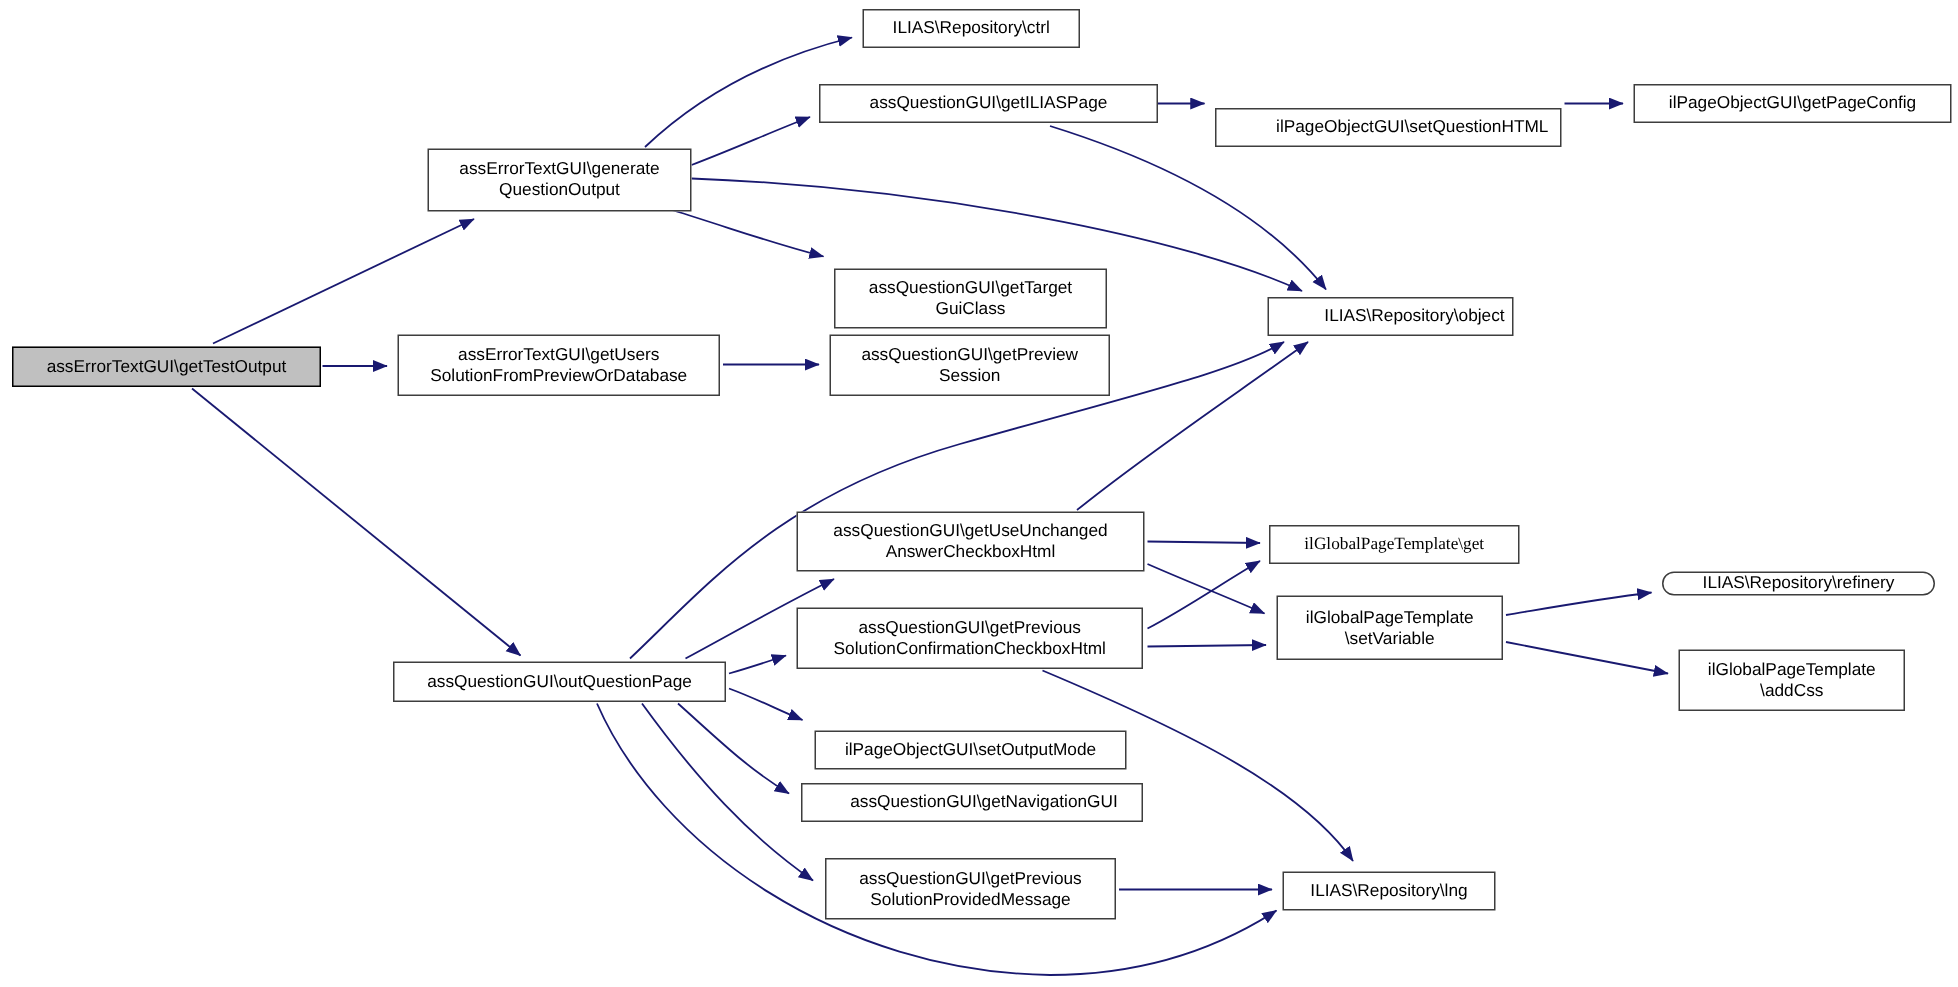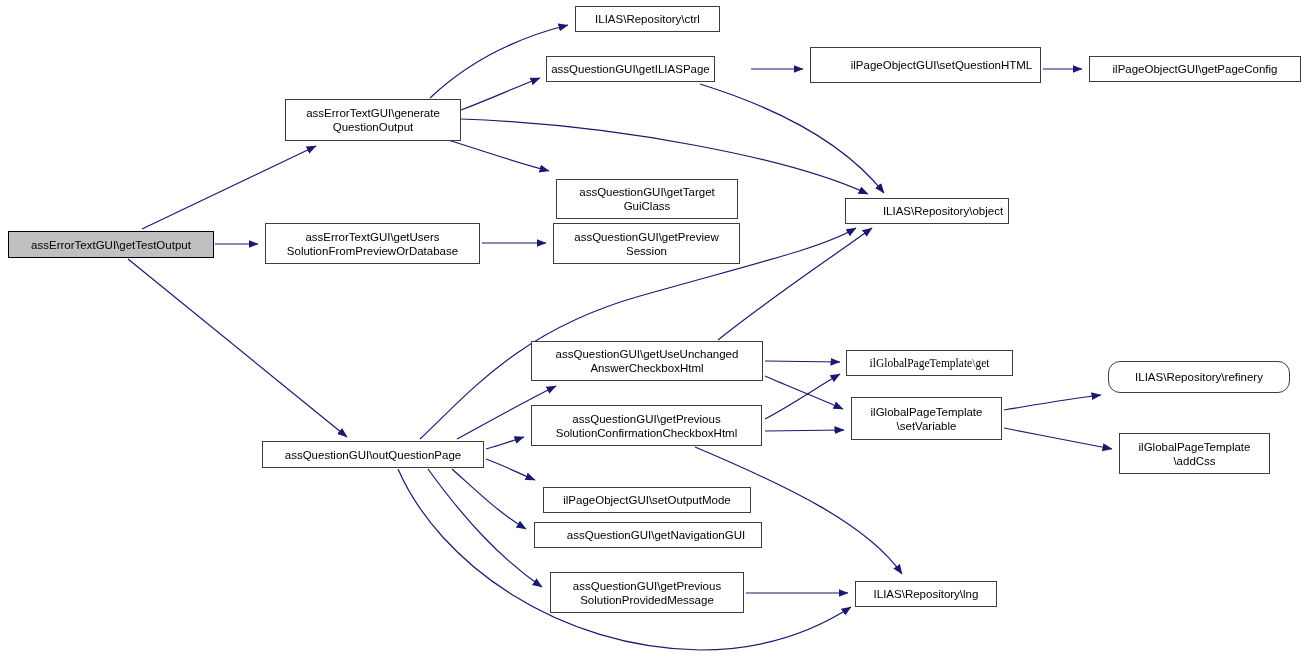--- a/index.html
+++ b/index.html
@@ -91,40 +91,40 @@
         <path class="edge" d="M746,593 L848,593" marker-end="url(#arrowhead)"></path>
         <path class="edge" d="M1004,410 C1040,404 1068,399 1101,395" marker-end="url(#arrowhead)"></path>
         <path class="edge" d="M1004,428 C1040,435 1075,442 1112,449" marker-end="url(#arrowhead)"></path>
       </g>
   </svg>
   <div id="node-layer">
       <div class="node highlight" style="left: 8px; top: 231px; width: 206px; height: 27px;">assErrorTextGUI\getTestOutput</div>
       <div class="node" style="left: 285px; top: 99px; width: 176px; height: 42px;">assErrorTextGUI\generate
 QuestionOutput</div>
       <div class="node" style="left: 575px; top: 6px; width: 145px; height: 26px;">ILIAS\Repository\ctrl</div>
-      <div class="node" style="left: 546px; top: 56px; width: 169px; height: 26px;">assQuestionGUI\getILIASPage</div>
-      <div class="node" style="left: 810px; top: 47px; width: 231px; height: 36px; padding-left: 32px;">ilPageObjectGUI\setQuestionHTML</div>
+      <div class="node" style="left: 546px; top: 56px; width: 226px; height: 26px;">assQuestionGUI\getILIASPage</div>
+      <div class="node" style="left: 810px; top: 72px; width: 231px; height: 26px; padding-left: 32px;">ilPageObjectGUI\setQuestionHTML</div>
       <div class="node" style="left: 1089px; top: 56px; width: 212px; height: 26px;">ilPageObjectGUI\getPageConfig</div>
       <div class="node" style="left: 556px; top: 159px; width: 182px; height: 40px; margin-top: 20px;">assQuestionGUI\getTarget
 GuiClass</div>
       <div class="node" style="left: 845px; top: 198px; width: 164px; height: 26px; padding-left: 32px;">ILIAS\Repository\object</div>
       <div class="node" style="left: 265px; top: 223px; width: 215px; height: 41px;">assErrorTextGUI\getUsers
 SolutionFromPreviewOrDatabase</div>
       <div class="node" style="left: 553px; top: 223px; width: 187px; height: 41px;">assQuestionGUI\getPreview
 Session</div>
       <div class="node" style="left: 262px; top: 441px; width: 222px; height: 27px;">assQuestionGUI\outQuestionPage</div>
       <div class="node" style="left: 531px; top: 341px; width: 232px; height: 40px;">assQuestionGUI\getUseUnchanged
 AnswerCheckboxHtml</div>
       <div class="node" style="left: 531px; top: 405px; width: 231px; height: 41px;">assQuestionGUI\getPrevious
 SolutionConfirmationCheckboxHtml</div>
       <div class="node" style="left: 543px; top: 487px; width: 208px; height: 26px;">ilPageObjectGUI\setOutputMode</div>
       <div class="node" style="left: 534px; top: 522px; width: 228px; height: 26px; padding-left: 16px;">assQuestionGUI\getNavigationGUI</div>
       <div class="node" style="left: 550px; top: 572px; width: 194px; height: 41px;">assQuestionGUI\getPrevious
 SolutionProvidedMessage</div>
       <div class="node" style="left: 846px; top: 350px; width: 167px; height: 26px; font-family: Liberation Serif, serif;">ilGlobalPageTemplate\get</div>
       <div class="node" style="left: 851px; top: 397px; width: 151px; height: 43px;">ilGlobalPageTemplate
 \setVariable</div>
-      <div class="node" style="left: 1108px; top: 361px; width: 182px; height: 32px; border-radius: 12px;">ILIAS\Repository\refinery</div>
+      <div class="node" style="left: 1108px; top: 381px; width: 182px; height: 16px; border-radius: 12px;">ILIAS\Repository\refinery</div>
       <div class="node" style="left: 1119px; top: 433px; width: 151px; height: 41px;">ilGlobalPageTemplate
 \addCss</div>
       <div class="node" style="left: 855px; top: 581px; width: 142px; height: 26px; text-align: right;">ILIAS\Repository\lng</div>
     </div>
 </div>
 
 </body></html>

